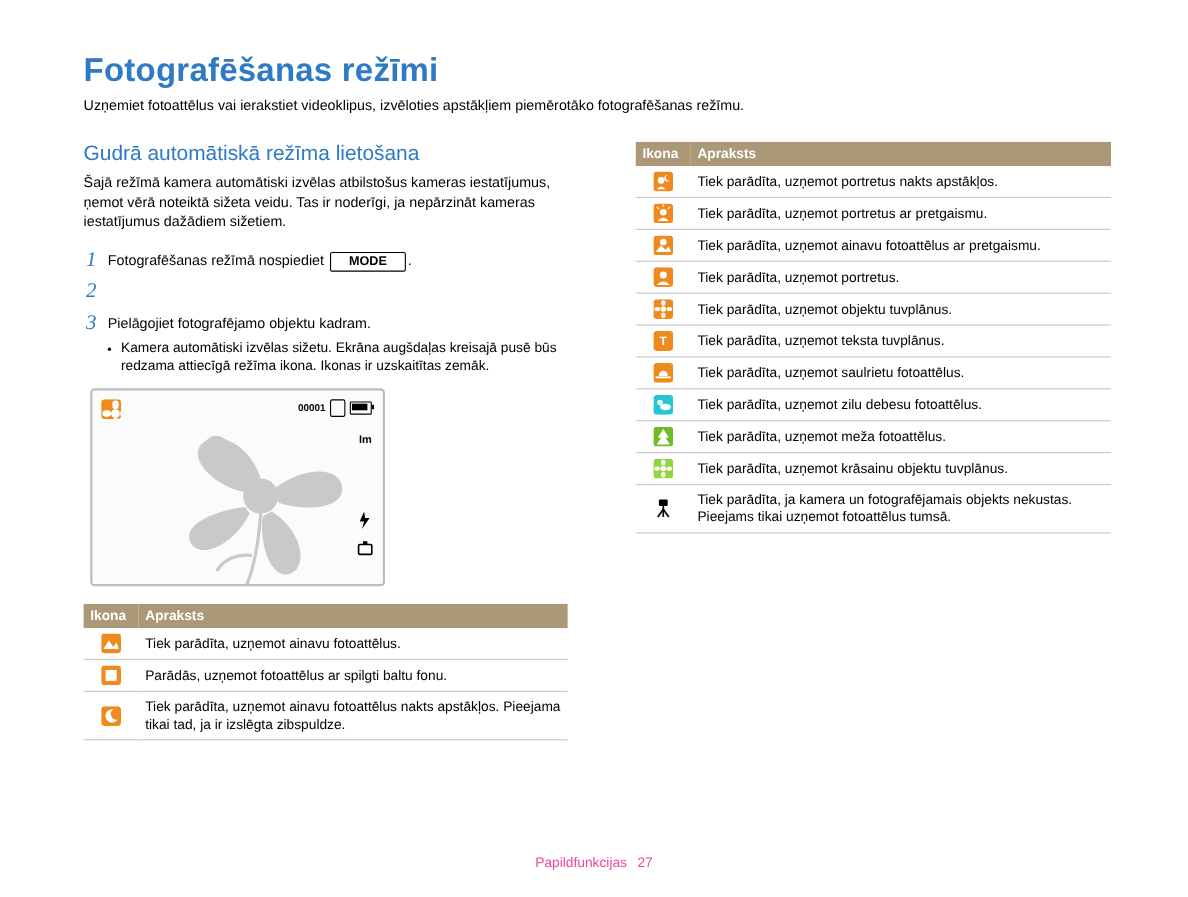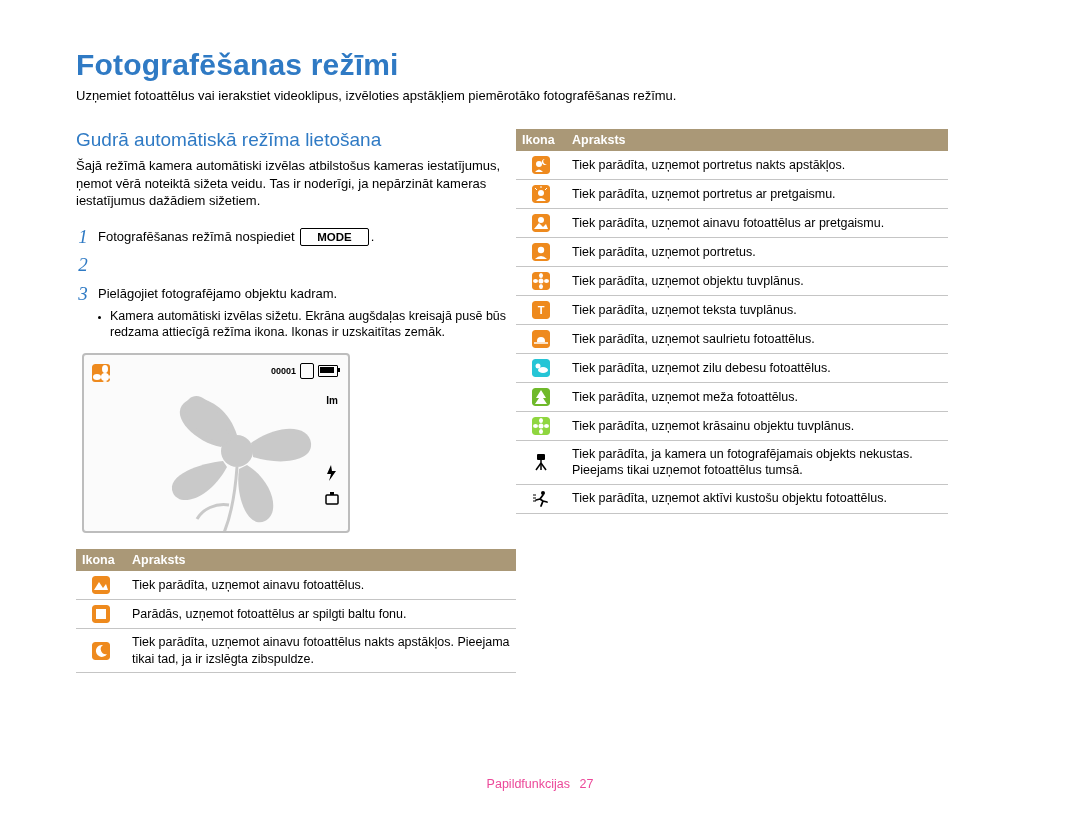--- a/index.html
+++ b/index.html
@@ -24,20 +24,21 @@
     margin: 0 0 6px 0;
     letter-spacing: 0.2px;
   }
   .intro {
     font-size: 13px;
     color: #000;
     margin: 0 0 26px 0;
   }
   .cols {
     display: flex;
+    gap: 62px;
   }
   .col-left {
     width: 440px;
   }
   .col-right {
     width: 432px;
   }
   .subtitle {
     color: #2f7ac4;
     font-size: 19px;
@@ -425,32 +426,20 @@
             <tr>
               <td class="ic"><svg class="icon" width="18" height="18">
                   <rect x="5" y="1" width="8" height="6" rx="1" fill="#000"></rect>
                   <line x1="9" y1="7" x2="9" y2="10" stroke="#000" stroke-width="1.5"></line>
                   <line x1="9" y1="10" x2="4" y2="17" stroke="#000" stroke-width="1.5"></line>
                   <line x1="9" y1="10" x2="14" y2="17" stroke="#000" stroke-width="1.5"></line>
                   <line x1="9" y1="10" x2="9" y2="17" stroke="#000" stroke-width="1.5"></line>
                 </svg></td>
               <td>Tiek parādīta, ja kamera un fotografējamais objekts nekustas. Pieejams tikai uzņemot fotoattēlus tumsā.</td>
             </tr>
-            <tr>
-              <td class="ic"><svg class="icon" width="18" height="18">
-                  <circle cx="11" cy="3" r="2" fill="#000"></circle>
-                  <path d="M11 5 L8 9 L11 11 L9 16 M8 9 L4 10 M11 11 L15 12" stroke="#000" stroke-width="1.8" fill="none" stroke-linecap="round"></path>
-                  <g stroke="#000" stroke-width="1">
-                    <line x1="1" y1="5" x2="4" y2="5"></line>
-                    <line x1="1" y1="8" x2="4" y2="8"></line>
-                    <line x1="1" y1="11" x2="4" y2="11"></line>
-                  </g>
-                </svg></td>
-              <td>Tiek parādīta, uzņemot aktīvi kustošu objektu fotoattēlus.</td>
-            </tr>
           </tbody>
       </table>
     </div>
   </div>
 
   <div class="footer">
     <span>Papildfunkcijas</span>
     <span class="pn">27</span>
   </div>
 </div>

